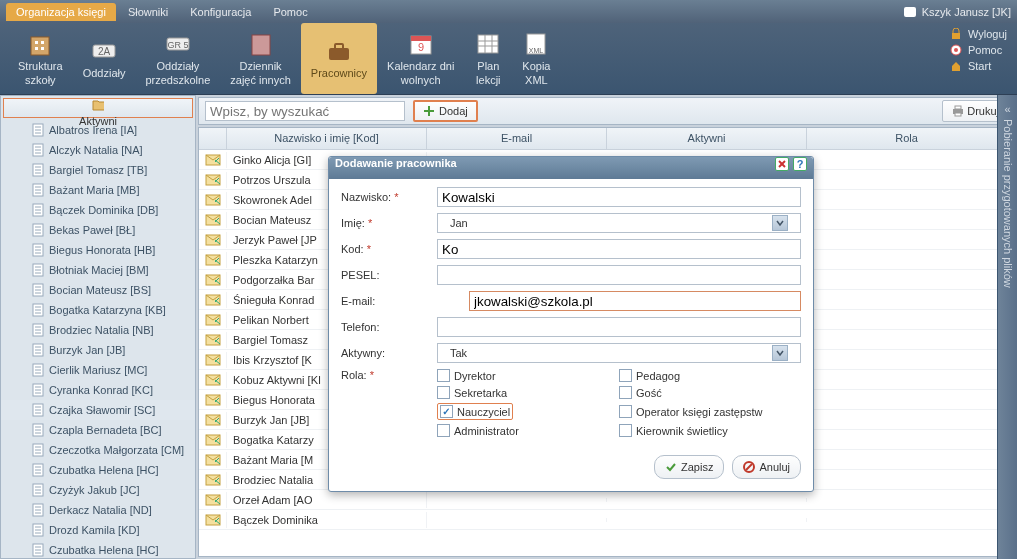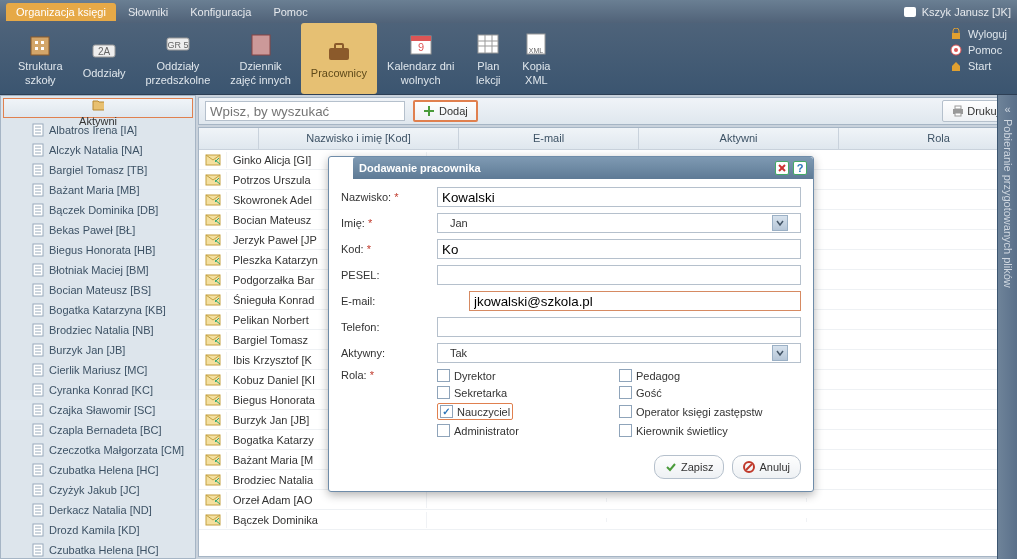--- a/index.html
+++ b/index.html
@@ -21,34 +21,34 @@
 .sidebar-list { overflow-y: auto; flex: 1; }
 .sidebar-list-item { display: flex; align-items: center; gap: 4px; padding: 2px 0 2px 30px; height: 20px; color: #3d5265; cursor: pointer; }
 .sidebar-list-item.selected { background: #dfe7ee; }
 .page-icon { width: 14px; height: 14px; display: inline-flex; align-items: center; justify-content: center; }
 .content { flex: 1; display: flex; flex-direction: column; overflow: hidden; position: relative; }
 .toolbar { height: 28px; background: linear-gradient(#f0f4f8, #dfe7ee); display: flex; align-items: center; padding: 0 6px; gap: 8px; border: 1px solid #a6b5c5; margin: 2px; }
 .search-input { flex: 0 0 200px; border: 1px solid #b5c0cc; height: 20px; padding: 0 4px; color: #9fa8b2; background: #fff; }
 .add-btn { border: 2px solid #e0804f; background: linear-gradient(#fefefe,#eef1f4); height: 22px; padding: 0 8px; display: flex; align-items: center; gap: 4px; cursor: pointer; color: #333; border-radius: 2px; }
 .print-btn { margin-left: auto; border: 1px solid #b5c0cc; background: linear-gradient(#fefefe,#eef1f4); height: 22px; padding: 0 8px; display: flex; align-items: center; gap: 4px; cursor: pointer; color: #333; border-radius: 2px; }
 .table-area { flex: 1; overflow: hidden; margin: 0 2px 2px 2px; border: 1px solid #a6b5c5; background: #fff; display: flex; flex-direction: column; }
-.table-header { display: flex; background: linear-gradient(#f0f4f8, #dfe7ee); height: 22px; border-bottom: 1px solid #c9d2dc; color: #3d5265; padding-left: 32px; }
+.table-header { display: flex; background: linear-gradient(#f0f4f8, #dfe7ee); height: 22px; border-bottom: 1px solid #c9d2dc; color: #3d5265; }
 .th { padding: 4px 6px; border-right: 1px solid #c9d2dc; text-align: center; }
 .col-pin { width: 28px; flex-shrink: 0; }
 .col-name { width: 200px; flex-shrink: 0; }
 .col-email { width: 180px; flex-shrink: 0; }
 .col-phone { width: 200px; flex-shrink: 0; }
 .col-role { width: 200px; flex-shrink: 0; }
 .col-active { flex: 1; }
 .table-body { flex: 1; overflow-y: scroll; }
 .tr { display: flex; height: 20px; border-bottom: 1px solid #eef1f4; align-items: center; }
 .td { padding: 2px 6px; border-right: 1px solid #f0f2f5; overflow: hidden; white-space: nowrap; }
 .td.col-pin { display: flex; align-items: center; justify-content: center; }
 .modal { position: absolute; left: 328px; top: 156px; width: 486px; background: #fff; border: 1px solid #6f8ca9; border-radius: 3px; box-shadow: 0 3px 10px rgba(0,0,0,.3); z-index: 100; }
-.modal-header { background: linear-gradient(#7f9ab3, #5e7a95); color: #fff; height: 22px; display: flex; align-items: center; padding: 0 6px; font-weight: bold; border-radius: 3px 3px 0 0; margin-left: 24px; }
+.modal-header { background: linear-gradient(#7f9ab3, #5e7a95); color: #fff; height: 22px; display: flex; padding: 0 6px; font-weight: bold; border-radius: 3px 3px 0 0; }
 .modal-header-actions { margin-left: auto; display: flex; gap: 4px; }
 .modal-body { padding: 8px 12px 4px 12px; }
 .form-row { display: flex; align-items: center; margin-bottom: 6px; border-radius: 7px; }
 .form-label { width: 96px; color: #333; }
 .req { color: #c0392b; }
 .form-input { flex: 1; border: 1px solid #b5c0cc; height: 20px; padding: 0 4px; }
 .form-input.email { border-color: #d68a62; margin-left: 32px; }
 .form-select { flex: 1; border: 1px solid #b5c0cc; height: 20px; padding: 0 12px; display: flex; align-items: center; justify-content: space-between; background: #fff; }
 .select-arrow { width: 16px; height: 16px; background: linear-gradient(#d7e2ed,#b6c6d7); border: 1px solid #9bb0c5; display: flex; align-items: center; justify-content: center; }
 .role-row { display: flex; align-items: flex-start; }
@@ -666,21 +666,21 @@
           <div class="tr">
             <div class="td col-pin">
               <span class="envelope-icon">
                 <svg width="16" height="12">
                   <rect x="1" y="1" width="14" height="10" fill="#f4e0a0" stroke="#c4a040"></rect>
                   <path d="M1 1 L8 6 L15 1" fill="none" stroke="#c4a040"></path>
                   <path d="M10 6 L15 10 M14 4 L10 8" stroke="#3a7" stroke-width="1"></path>
                 </svg>
               </span>
             </div>
-            <div class="td col-name">Kobuz Daniel [KI</div>
+            <div class="td col-name">Kobuz Aktywni [KI</div>
             <div class="td col-email"></div>
             <div class="td col-phone"></div>
             <div class="td col-role"></div>
             <div class="td col-active">Tak</div>
           </div>
           <div class="tr">
             <div class="td col-pin">
               <span class="envelope-icon">
                 <svg width="16" height="12">
                   <rect x="1" y="1" width="14" height="10" fill="#f4e0a0" stroke="#c4a040"></rect>

